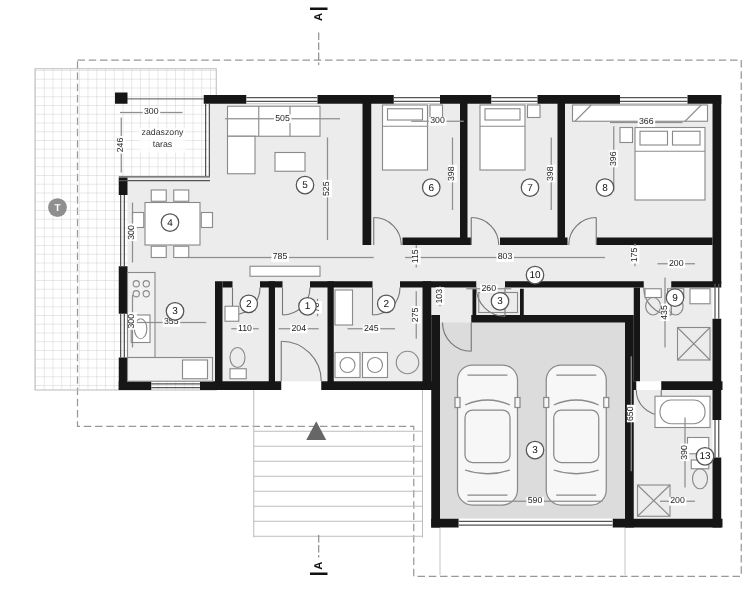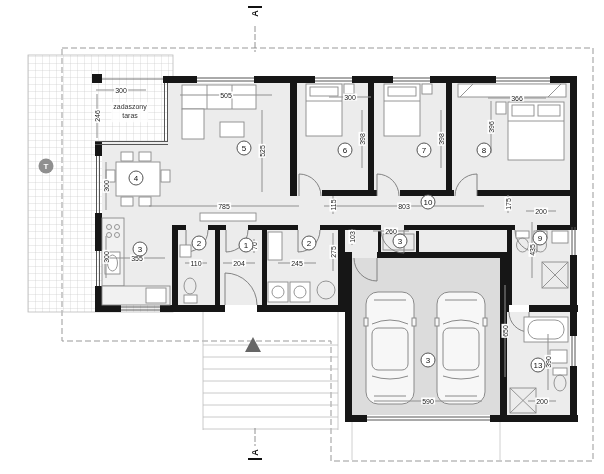--- a/index.html
+++ b/index.html
@@ -332,24 +332,24 @@
   <div>
       <div class="room-marker" style="left: 246px; top: 245px;">1</div>
       <div class="room-marker" style="left: 199px; top: 243px;">2</div>
       <div class="room-marker" style="left: 140px; top: 249px;">3</div>
       <div class="room-marker" style="left: 136px; top: 178px;">4</div>
       <div class="room-marker" style="left: 244px; top: 148px;">5</div>
       <div class="room-marker" style="left: 345px; top: 150px;">6</div>
       <div class="room-marker" style="left: 424px; top: 150px;">7</div>
       <div class="room-marker" style="left: 484px; top: 150px;">8</div>
       <div class="room-marker" style="left: 540px; top: 238px;">9</div>
-      <div class="room-marker" style="left: 428px; top: 202px;">10</div>
+      <div class="room-marker" style="left: 428px; top: 220px;">10</div>
       <div class="room-marker" style="left: 400px; top: 241px;">3</div>
       <div class="room-marker" style="left: 309px; top: 243px;">2</div>
-      <div class="room-marker" style="left: 538px; top: 365px;">13</div>
+      <div class="room-marker" style="left: 564px; top: 365px;">13</div>
       <div class="room-marker" style="left: 428px; top: 360px;">3</div>
     </div>
 
   <div class="t-marker" style="left:46px;top:166px">T</div>
 
   <div class="terrace-label" style="left:130px;top:112px">
     <div>zadaszony</div>
     <div>taras</div>
   </div>
 

